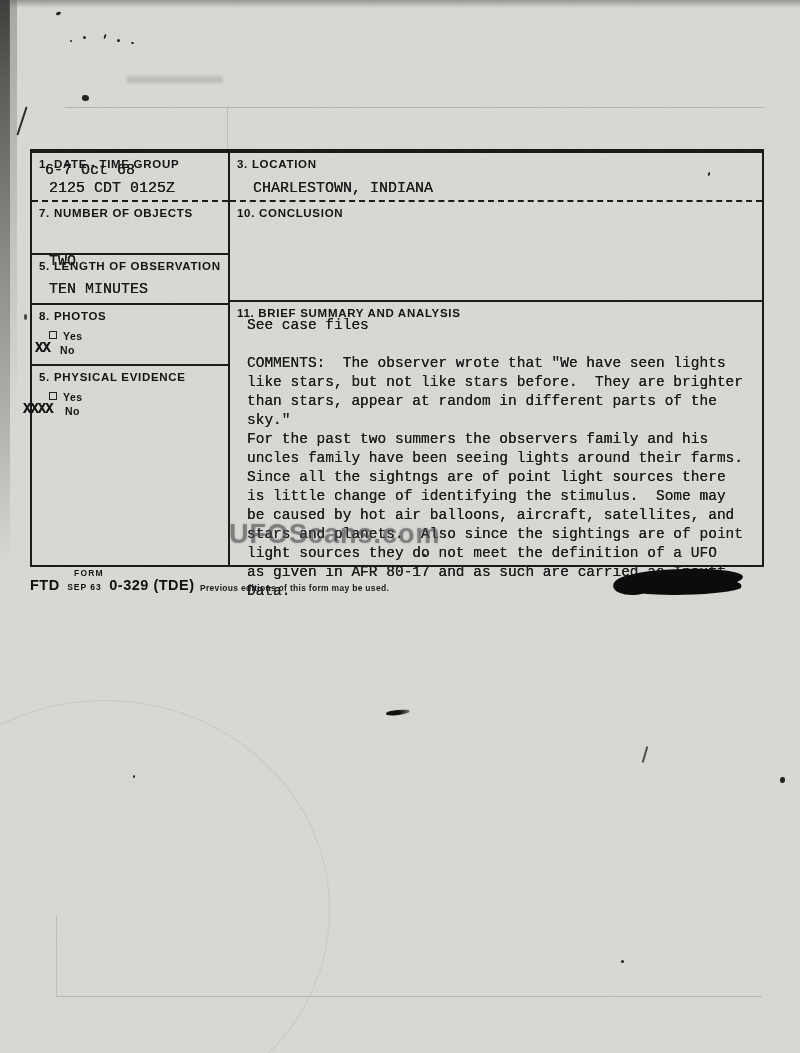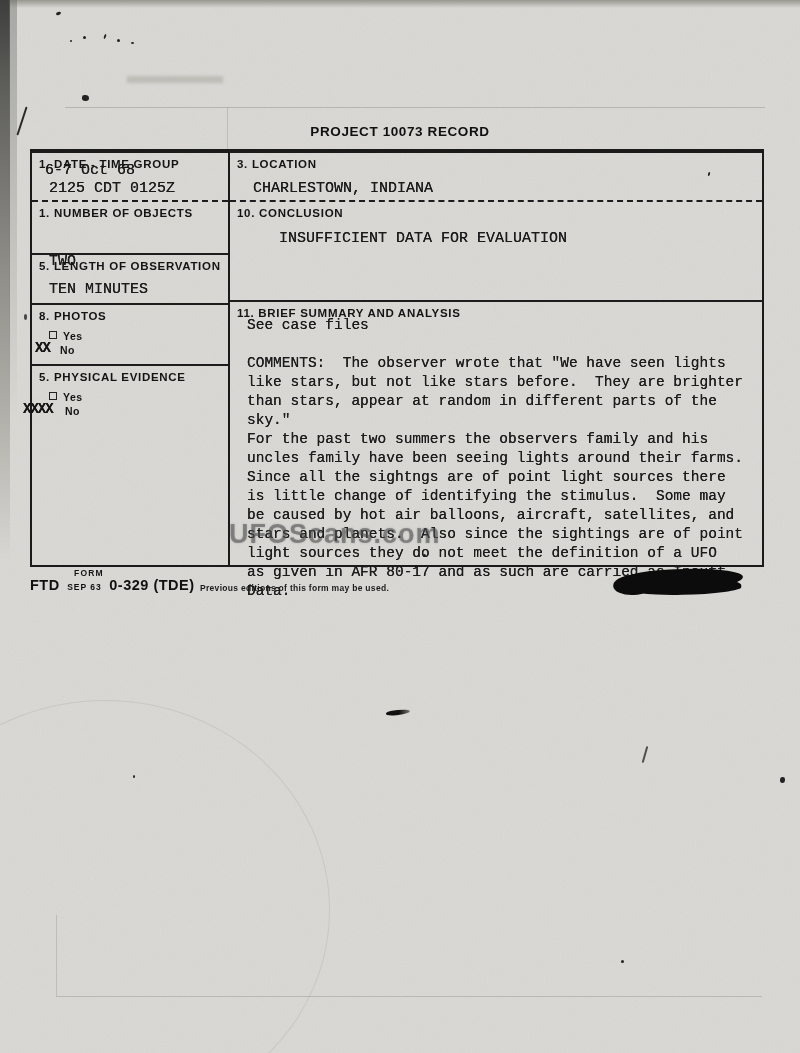--- a/index.html
+++ b/index.html
@@ -200,35 +200,34 @@
   <div class="spk spk-h"></div>
   <div class="spk spk-i"></div>
   <div class="spk spk-j"></div>
   <div class="spk spk-k"></div>
   <div class="spk spk-l"></div>
   <div class="spk spk-m"></div>
   <div class="pen-slash-1"></div>
   <div class="pen-dash"></div>
   <div class="pen-slash-2"></div>
 
-  <div class="title">PROJECT 10073 RECORD</div>
 
   <div class="form-table">
 
     <div class="col-left">
 
       <div class="cell c-dtg dashed">
         <span class="flabel">1. DATE - TIME GROUP</span>
         <span class="tval v1">6-7 Oct 68</span>
         <span class="tval v2">2125  CDT 0125Z</span>
       </div>
 
 
       <div class="cell c-num">
-        <span class="flabel">1. NUMBER OF OBJECTS</span>
+        <span class="flabel">7. NUMBER OF OBJECTS</span>
         <span class="tval v">TWO</span>
       </div>
 
       <div class="cell c-len">
         <span class="flabel">5. LENGTH OF OBSERVATION</span>
         <span class="tval v">TEN MINUTES</span>
       </div>
 
 
 
@@ -260,21 +259,20 @@
 
     <div class="col-right">
 
       <div class="cell c-loc dashed">
         <span class="flabel">3. LOCATION</span>
         <span class="tval v">CHARLESTOWN, INDIANA</span>
       </div>
 
       <div class="cell c-con">
         <span class="flabel">10. CONCLUSION</span>
-        <span class="tval v">INSUFFICIENT DATA FOR EVALUATION</span>
       </div>
 
       <div class="cell c-sum last">
         <span class="flabel">11. BRIEF SUMMARY AND ANALYSIS</span>
         <div class="summary-text">See case files
 
 COMMENTS:  The observer wrote that "We have seen lights
 like stars, but not like stars before.  They are brighter
 than stars, appear at random in different parts of the sky."
 For the past two summers the observers family and his

